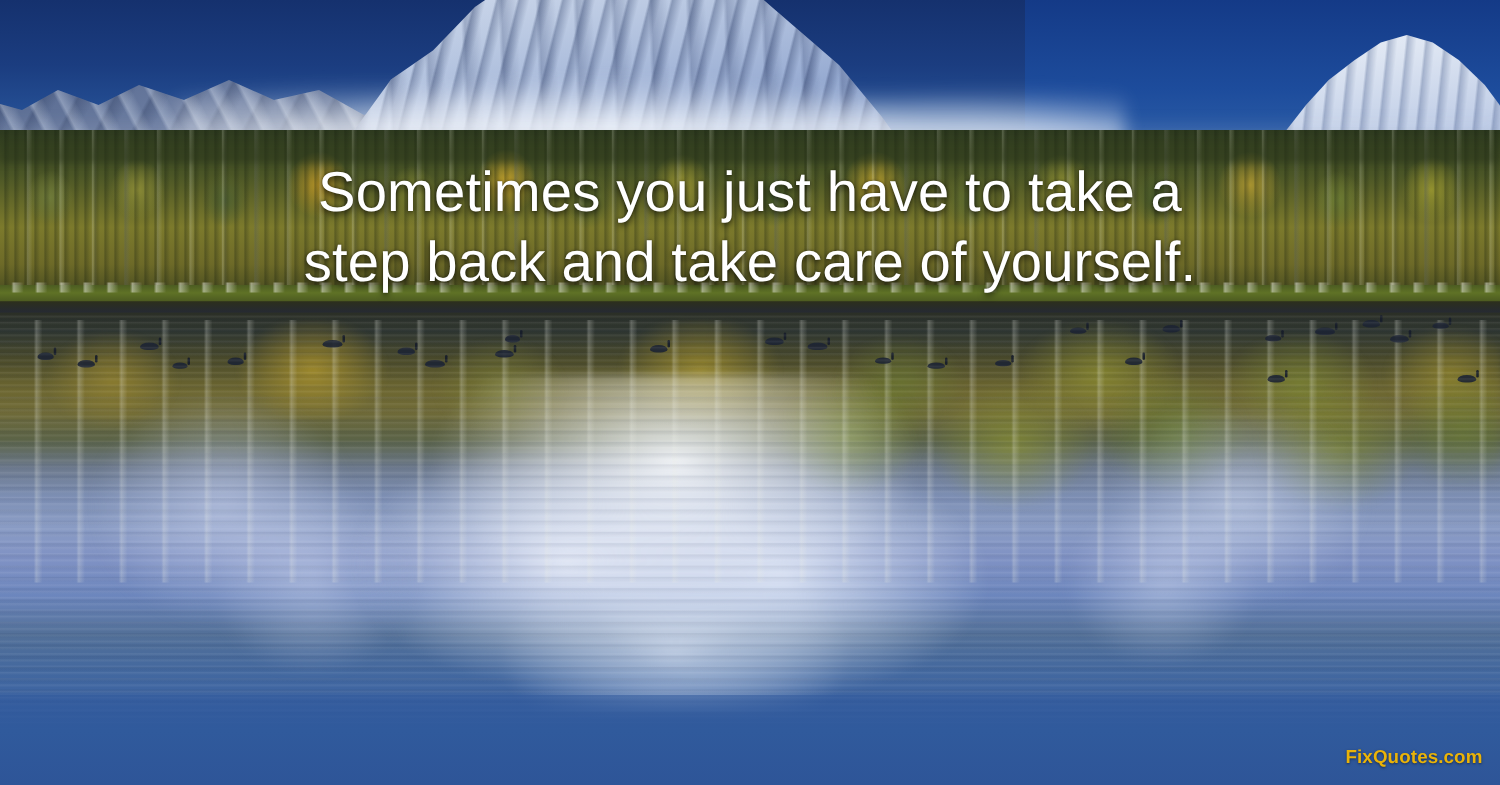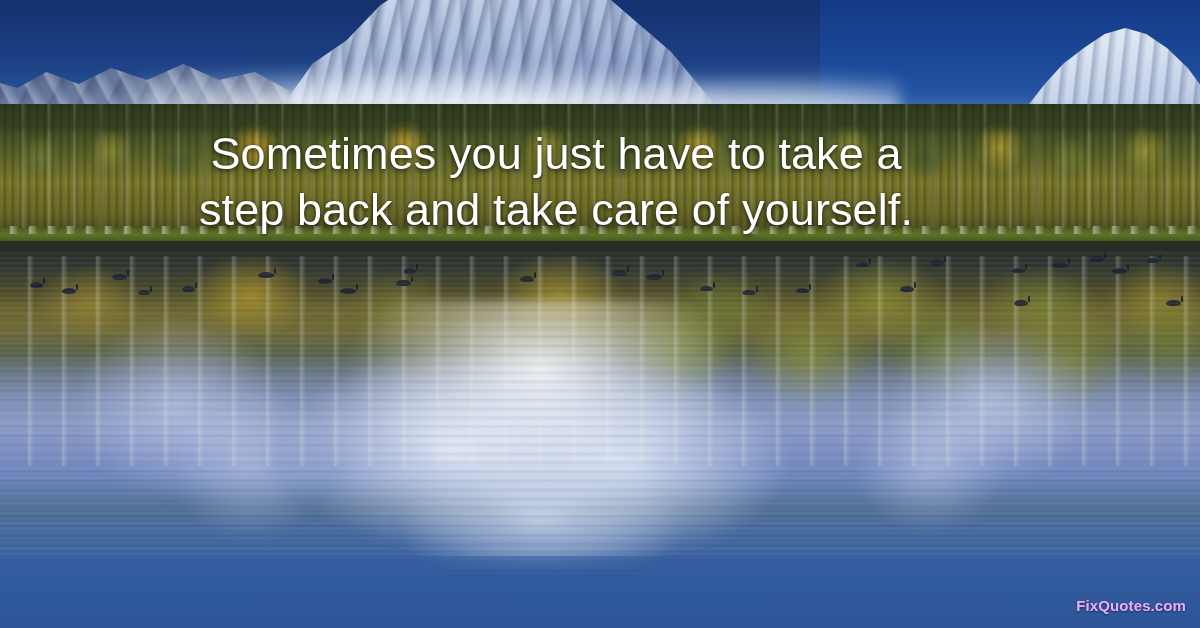--- a/index.html
+++ b/index.html
@@ -289,21 +289,21 @@
   .goose::after {
     content: "";
     position: absolute; right: -2px; top: -4px;
     width: 2px; height: 6px; background: #161c29; border-radius: 1px;
   }
 
   
   .quote-text {
     position: absolute;
     left: 0; top: 126px;
-    width: 1112px;
+    width: 1200px;
     text-align: center;
     color: #ffffff;
     font-size: 45px;
     line-height: 56px;
     font-weight: 400;
     letter-spacing: 0.1px;
     text-shadow: 0 2px 5px rgba(0,0,0,0.62), 0 0 2px rgba(0,0,0,0.45);
     white-space: pre-line;
   }
   .author-text {
@@ -314,21 +314,21 @@
     color: #ffffff;
     font-size: 23px;
     line-height: 30px;
     font-weight: 400;
     letter-spacing: 0.2px;
     text-shadow: 0 1px 4px rgba(0,0,0,0.62);
   }
   .watermark {
     position: absolute;
     right: 14px; bottom: 14px;
-    color: #f0abfc;
+    color: #eab308;
     font-size: 15px;
     font-weight: bold;
     letter-spacing: 0.1px;
     text-shadow: 0 1px 2px rgba(0,0,0,0.5);
   }
 </style>
 </head>
 <body>
 
 <div id="quote-card">

